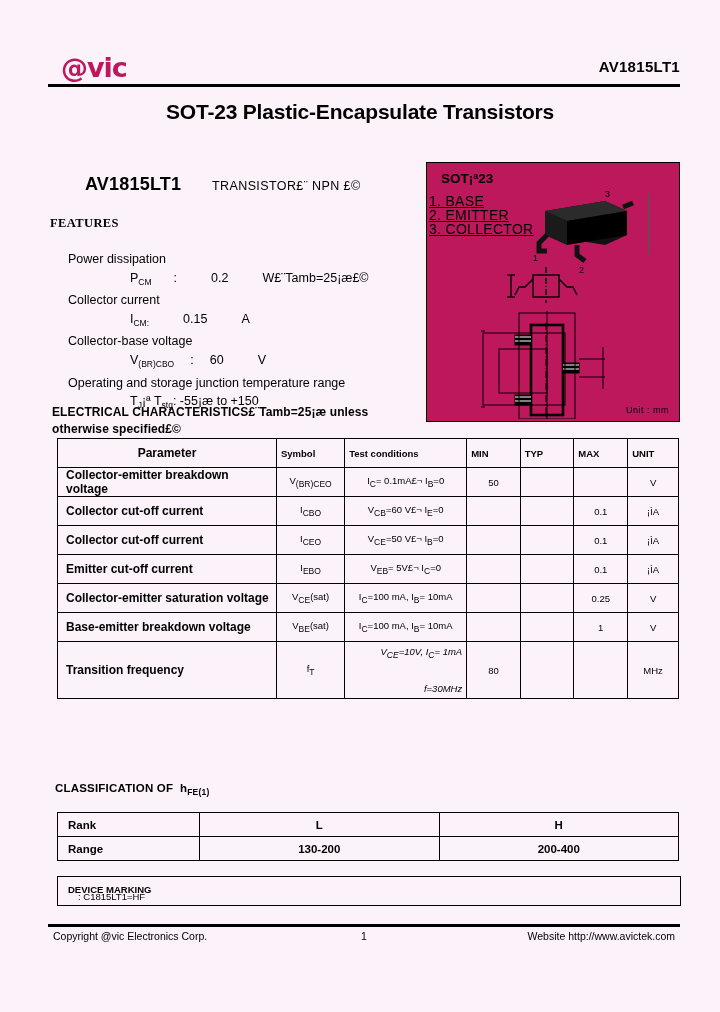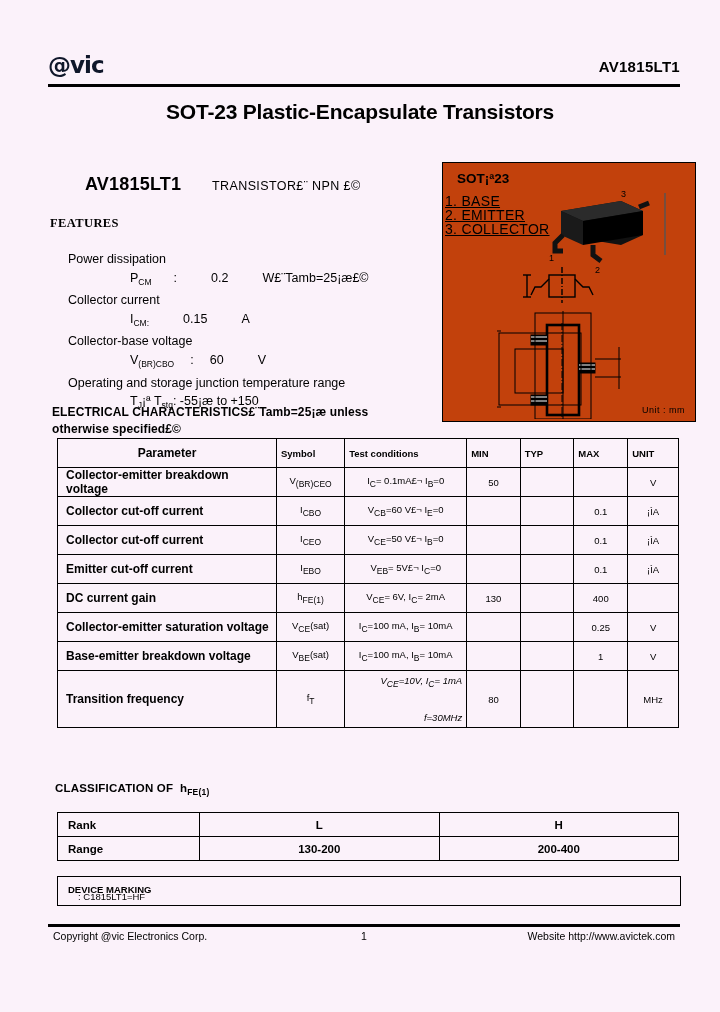--- a/index.html
+++ b/index.html
@@ -8,21 +8,21 @@
     background:#fbf2fa;
     font-family:"Liberation Sans", sans-serif;
     color:#000;
     position:relative;
     overflow:hidden;
   }
   .page{position:absolute;left:0;top:0;width:720px;height:1012px;}
 
   
   .header{position:absolute;left:48px;top:52px;width:632px;height:32px;}
-  .logo{position:absolute;left:0;top:0;font-size:23px;font-weight:bold;color:#0f172a;
+  .logo{position:absolute;left:13px;top:0;font-size:27px;font-weight:bold;color:#be185d;
         letter-spacing:-1px;font-family:"DejaVu Sans",sans-serif;}
   .partno-top{position:absolute;right:0;top:6px;font-size:15px;font-weight:bold;letter-spacing:.3px;}
   .hdr-rule{position:absolute;left:48px;top:84px;width:632px;height:3px;background:#000;}
 
   .title{position:absolute;left:0;top:100px;width:720px;text-align:center;
          font-size:21px;font-weight:bold;letter-spacing:-.2px;}
 
   
   .partno-main{position:absolute;left:85px;top:174px;font-size:18px;font-weight:bold;letter-spacing:.2px;}
   .subtitle{position:absolute;left:212px;top:179px;font-size:12.5px;letter-spacing:.4px;}
@@ -33,21 +33,21 @@
   .feat{position:absolute;left:58px;top:250px;width:370px;font-size:12.5px;line-height:18.6px;}
   .feat .l1{padding-left:10px;}
   .feat .l2{padding-left:72px;}
   .sub{font-size:8.5px;vertical-align:-3px;}
   .sp2{display:inline-block;width:34px;}
   .sp3{display:inline-block;width:22px;}
   .sp4{display:inline-block;width:16px;}
 
   
   .pkgbox{position:absolute;left:426px;top:162px;width:252px;height:258px;
-          border:1px solid #000;background:#c2410c;margin-left:16px;}
+          border:1px solid #000;background:#be185d;}
   .pkg-title{position:absolute;left:14px;top:8px;font-size:13.5px;font-weight:bold;}
   .pin{position:absolute;left:2px;font-size:14px;letter-spacing:.3px;text-decoration:underline;}
   .pin1{top:30px;} .pin2{top:44px;} .pin3{top:58px;}
   .unit-mm{position:absolute;right:10px;bottom:6px;font-size:9px;letter-spacing:.5px;}
   .pkgsvg{position:absolute;left:0;top:0;}
 
   
   .elec{position:absolute;left:52px;top:404px;width:430px;font-size:12px;font-weight:bold;
         line-height:17px;letter-spacing:.1px;}
 
@@ -226,29 +226,20 @@
         <tr>
           <td class="c-param">Emitter cut-off current</td>
           <td class="c-sym"><span>I</span><span class="sub">EBO</span></td>
           <td class="c-cond"><span>V</span><span class="sub">EB</span><span>= 5V£¬   I</span><span class="sub">C</span><span>=0</span></td>
           <td class="c-min"></td>
           <td class="c-typ"></td>
           <td class="c-max">0.1</td>
           <td class="c-unit">¡ÌA</td>
         </tr>
         <tr>
-          <td class="c-param">DC current gain</td>
-          <td class="c-sym"><span>h</span><span class="sub">FE(1)</span></td>
-          <td class="c-cond"><span>V</span><span class="sub">CE</span><span>= 6V,   I</span><span class="sub">C</span><span>= 2mA</span></td>
-          <td class="c-min">130</td>
-          <td class="c-typ"></td>
-          <td class="c-max">400</td>
-          <td class="c-unit"></td>
-        </tr>
-        <tr>
           <td class="c-param">Collector-emitter saturation voltage</td>
           <td class="c-sym"><span>V</span><span class="sub">CE</span><span>(sat)</span></td>
           <td class="c-cond"><span>I</span><span class="sub">C</span><span>=100 mA, I</span><span class="sub">B</span><span>= 10mA</span></td>
           <td class="c-min"></td>
           <td class="c-typ"></td>
           <td class="c-max">0.25</td>
           <td class="c-unit">V</td>
         </tr>
         <tr>
           <td class="c-param">Base-emitter breakdown voltage</td>

